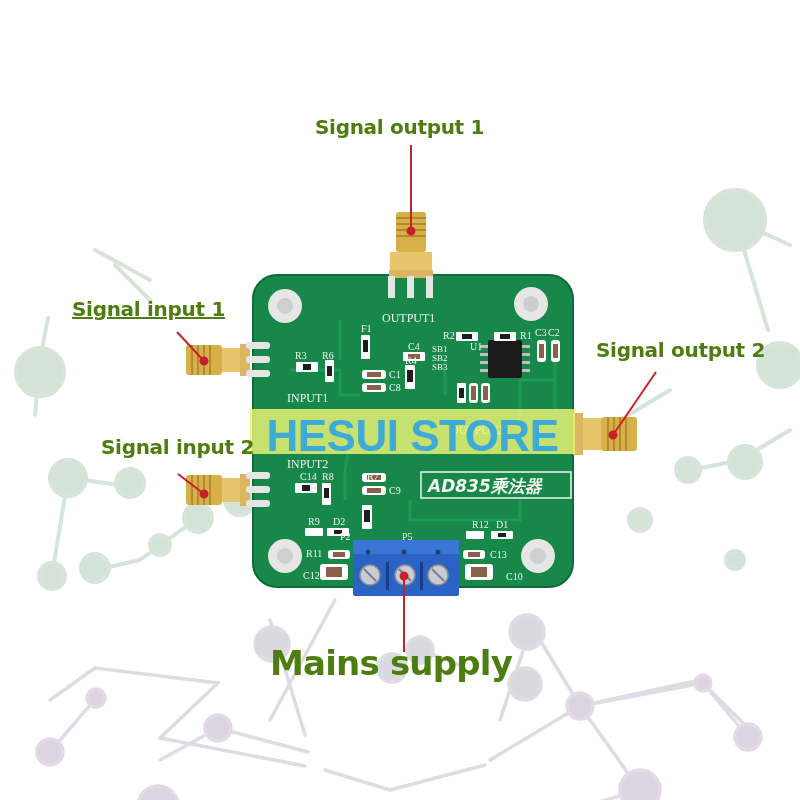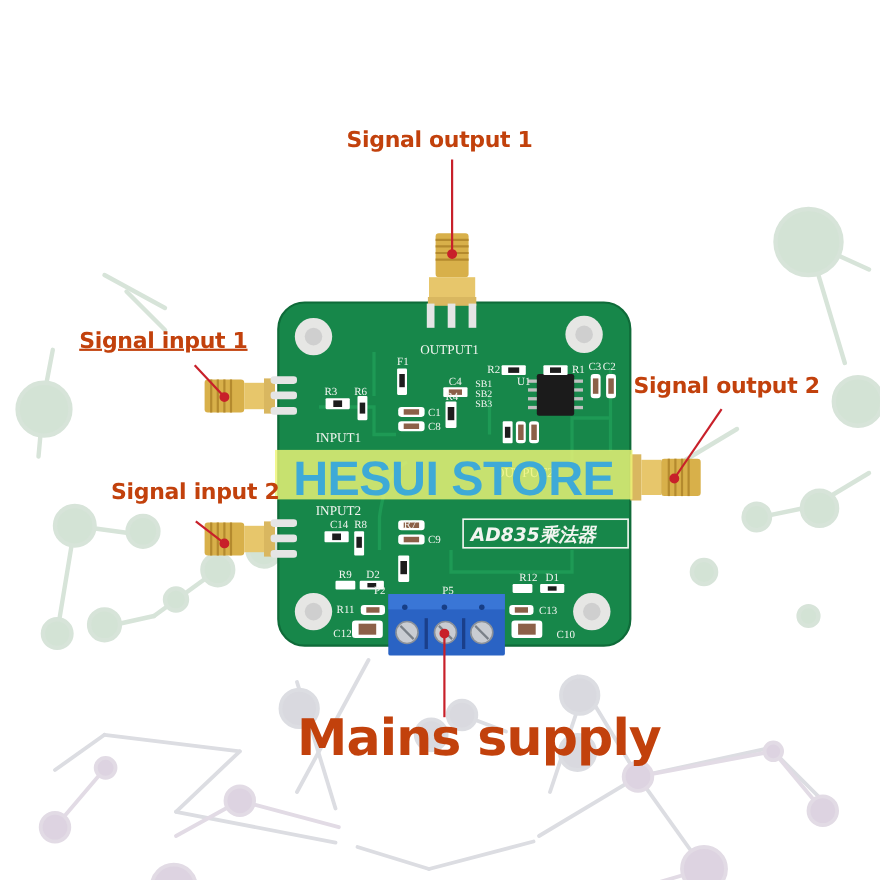--- a/index.html
+++ b/index.html
@@ -1,20 +1,20 @@
 <!DOCTYPE html>
 <html><head>
 <meta charset="utf-8">
 <style>
   html, body { margin:0; padding:0; }
   body { width:800px; height:800px; position:relative; overflow:hidden; background:#ffffff; font-family:"DejaVu Sans", sans-serif; }
   #scene { position:absolute; left:0; top:0; width:800px; height:800px; }
-  .label { position:absolute; font-family:"DejaVu Sans", sans-serif; font-weight:bold; color:#c2410c; white-space:nowrap; }
+  .label { position:absolute; font-family:"DejaVu Sans", sans-serif; font-weight:bold; color:#4d7c0f; white-space:nowrap; }
   .lbl-sm { font-size:20px; letter-spacing:-0.3px; }
-  .lbl-lg { font-size:46px; letter-spacing:-0.8px; }
+  .lbl-lg { font-size:34px; letter-spacing:-0.8px; }
   .silk { font-family:"Liberation Serif", serif; fill:#f2f5f0; }
   .watermark { position:absolute; left:250px; top:409px; width:325px; height:45px; background:rgba(238,245,120,0.82); }
   .watermark span { position:absolute; left:0; top:2px; width:325px; text-align:center; font-family:"Liberation Sans", sans-serif; font-weight:bold; font-size:44px; color:#3eaad7; letter-spacing:-0.5px; }
 </style>
 </head>
 <body>
 
 <svg id="scene" viewBox="0 0 800 800" xmlns="http://www.w3.org/2000/svg">
 
   <g stroke-linecap="round">
@@ -331,14 +331,14 @@
   </g>
 </svg>
 
 <div class="watermark">
   <span>HESUI STORE</span>
 </div>
 
 <div class="label lbl-sm" style="left:315px; top:115px;">Signal output 1</div>
 <div class="label lbl-sm" style="left:72px; top:297px;text-decoration:underline;">Signal input 1</div>
 <div class="label lbl-sm" style="left:62px; top:435px;margin-left:39px;">Signal input 2</div>
-<div class="label lbl-sm" style="left:576px; top:338px;">Signal output 2</div>
+<div class="label lbl-sm" style="left:596px; top:338px;">Signal output 2</div>
 <div class="label lbl-lg" style="left:270px; top:643px;">Mains supply</div>
 
 </body></html>

